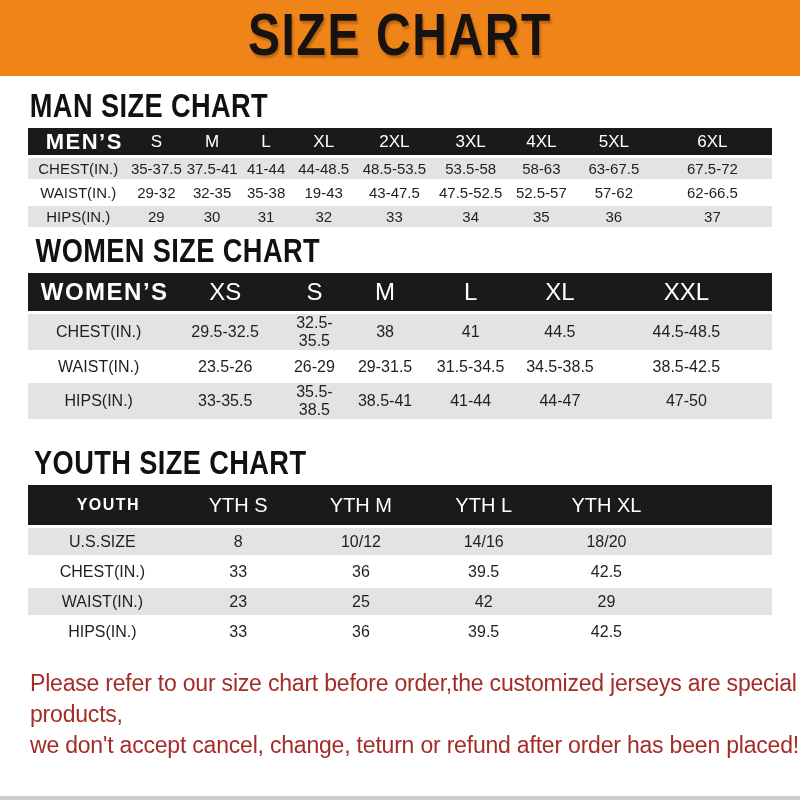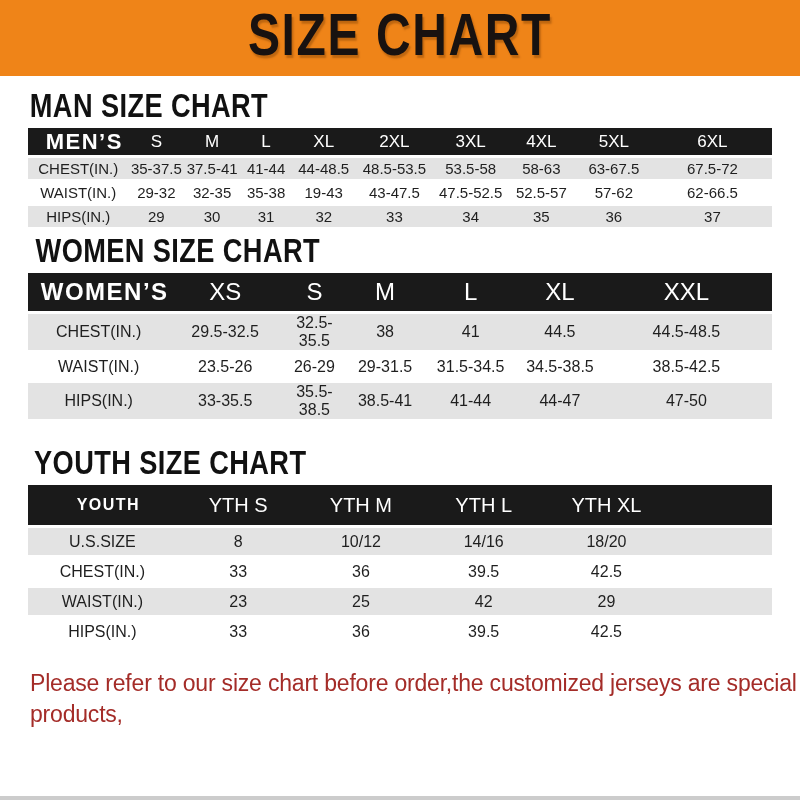--- a/index.html
+++ b/index.html
@@ -303,15 +303,16 @@
         <td>36</td>
         <td>39.5</td>
         <td>42.5</td>
         <td></td>
       </tr>
     </tbody>
   </table>
 
 <div class="note">
   <div>Please refer to our size chart before order,the customized jerseys are special products,</div>
+  <div>we don't accept cancel, change, teturn or refund after order has been placed!</div>
 </div>
 
 <div class="bottom-strip"></div>
 
 </body></html>

